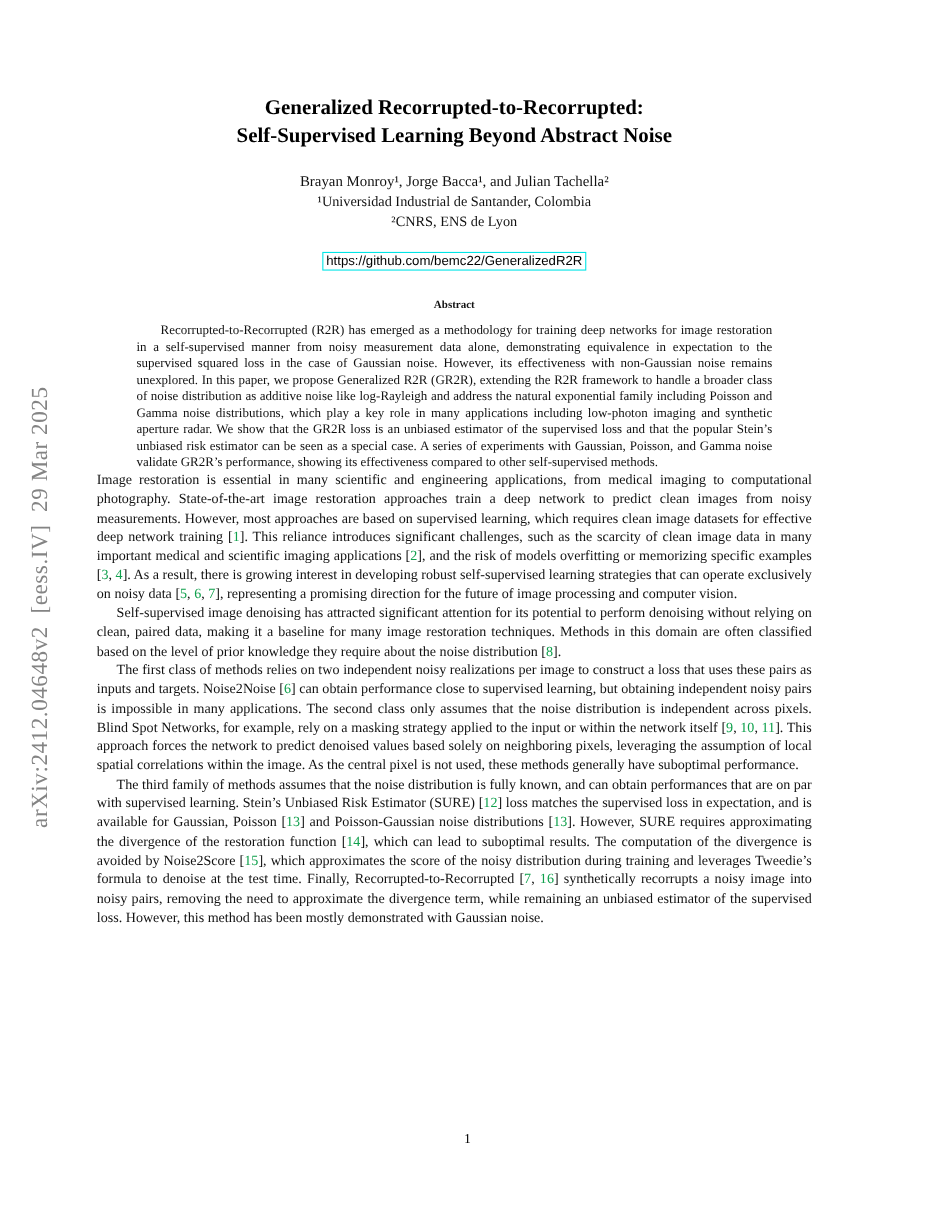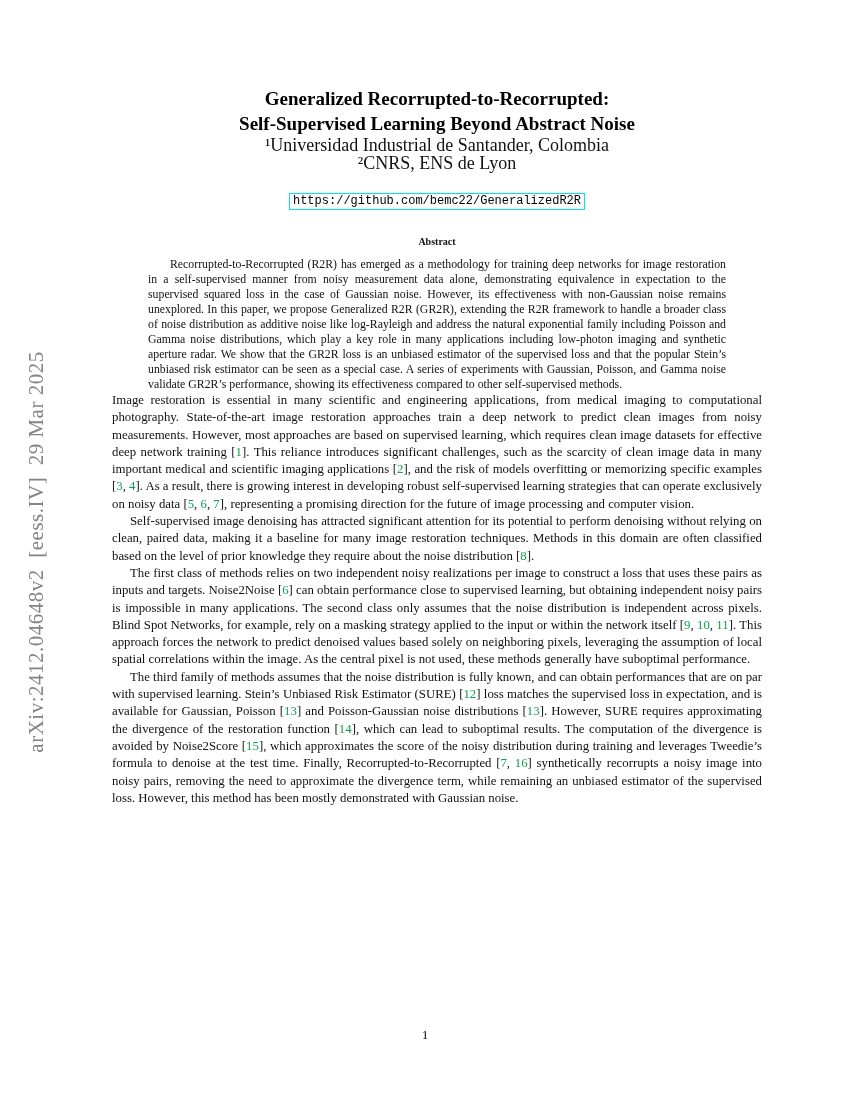--- a/index.html
+++ b/index.html
@@ -15,34 +15,34 @@
   }
   .page{position:absolute;inset:0;background:#ffffff;}
 
   .arxiv-banner{
     position:absolute;top:552px;left:36px;
     transform:translate(-50%,-50%) rotate(-90deg);
     white-space:pre;color:var(--banner);
     font-size:21px;letter-spacing:0.5px;
   }
 
-  .content{position:absolute;left:112px;top:0;width:650px;}
+  .content{position:absolute;left:88px;top:0;width:650px;}
 
   .title{
     margin:86px 0 0 0;text-align:center;
     font-size:19px;font-weight:bold;line-height:25px;color:#000;
   }
 
   .authors{margin-top:20px;text-align:center;font-size:13.5px;line-height:18px;}
-  .affil{text-align:center;font-size:18px;line-height:18px;}
+  .affil{text-align:center;font-size:13px;line-height:18px;}
 
   .linkwrap{margin-top:18px;text-align:center;}
   .repo-link{
     display:inline-block;
-    font-family:Liberation Mono, monospace;
+    font-family:Liberation Sans, sans-serif;
     font-size:12px;color:#000;text-decoration:none;
     border:1.6px solid var(--link-border);
     padding:0px 3px 1px 3px;cursor:pointer;
   }
 
   .abstract-heading{margin-top:26px;text-align:center;font-size:10px;font-weight:bold;}
   .abstract-body{
     margin:10px 36px 0 36px;text-align:justify;
     font-size:11.8px;line-height:15px;text-indent:22px;
   }
@@ -71,20 +71,21 @@
 
   <div class="arxiv-banner">arXiv:2412.04648v2  [eess.IV]  29 Mar 2025</div>
 
   <div class="content">
 
     <h1 class="title">
       <span>Generalized Recorrupted-to-Recorrupted:</span><br>
       <span>Self-Supervised Learning Beyond Abstract Noise</span>
     </h1>
 
+    <div class="authors">Brayan Monroy¹, Jorge Bacca¹, and Julian Tachella²</div>
 
     <div class="affil">¹Universidad Industrial de Santander, Colombia</div>
 
     <div class="affil">²CNRS, ENS de Lyon</div>
 
     <div class="linkwrap">
       <a class="repo-link">https://github.com/bemc22/GeneralizedR2R</a>
     </div>
 
     <div class="abstract">

